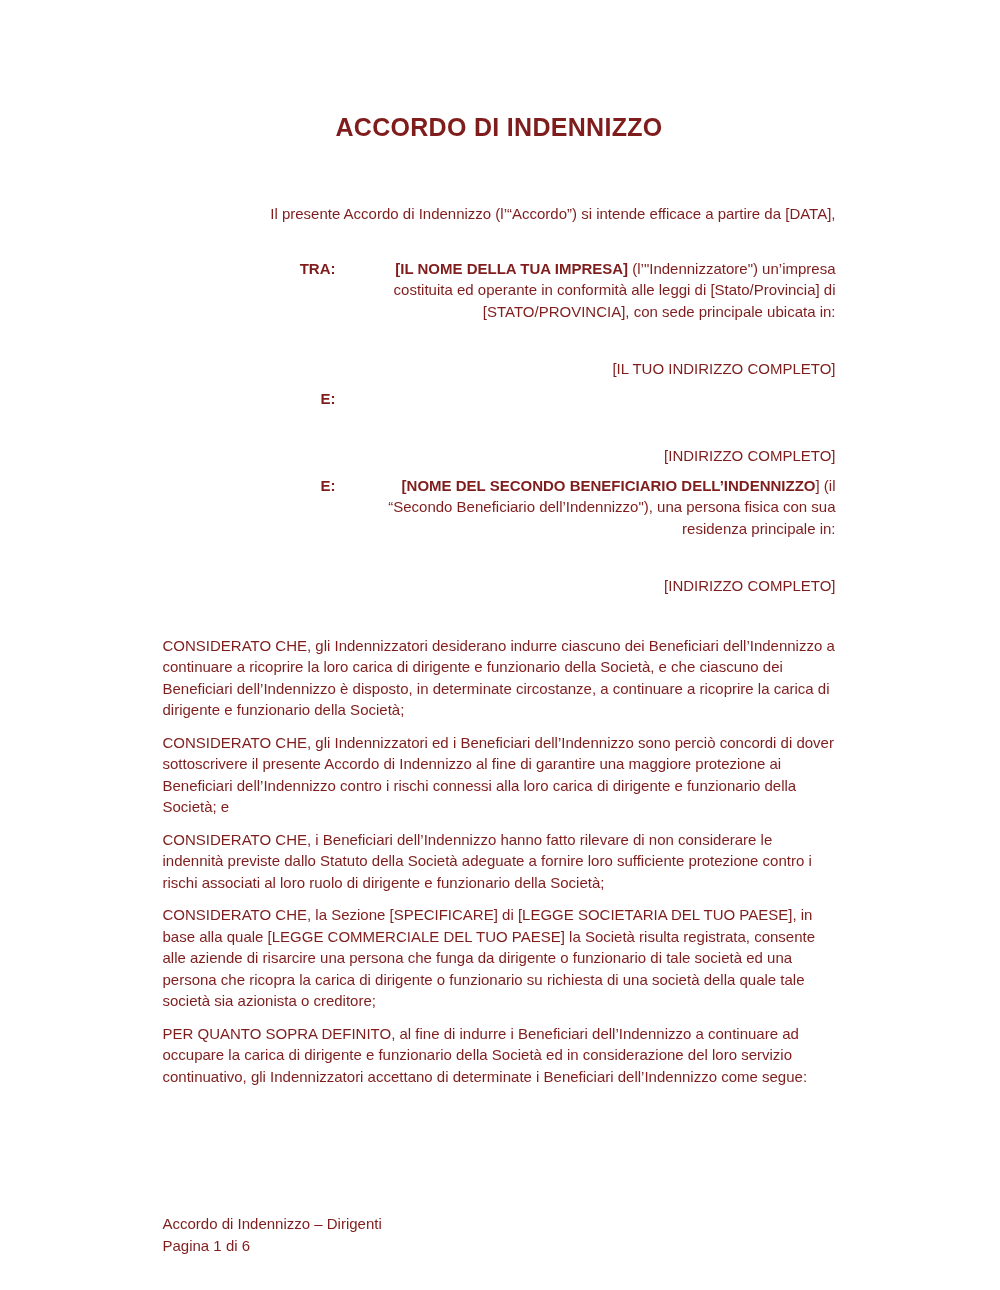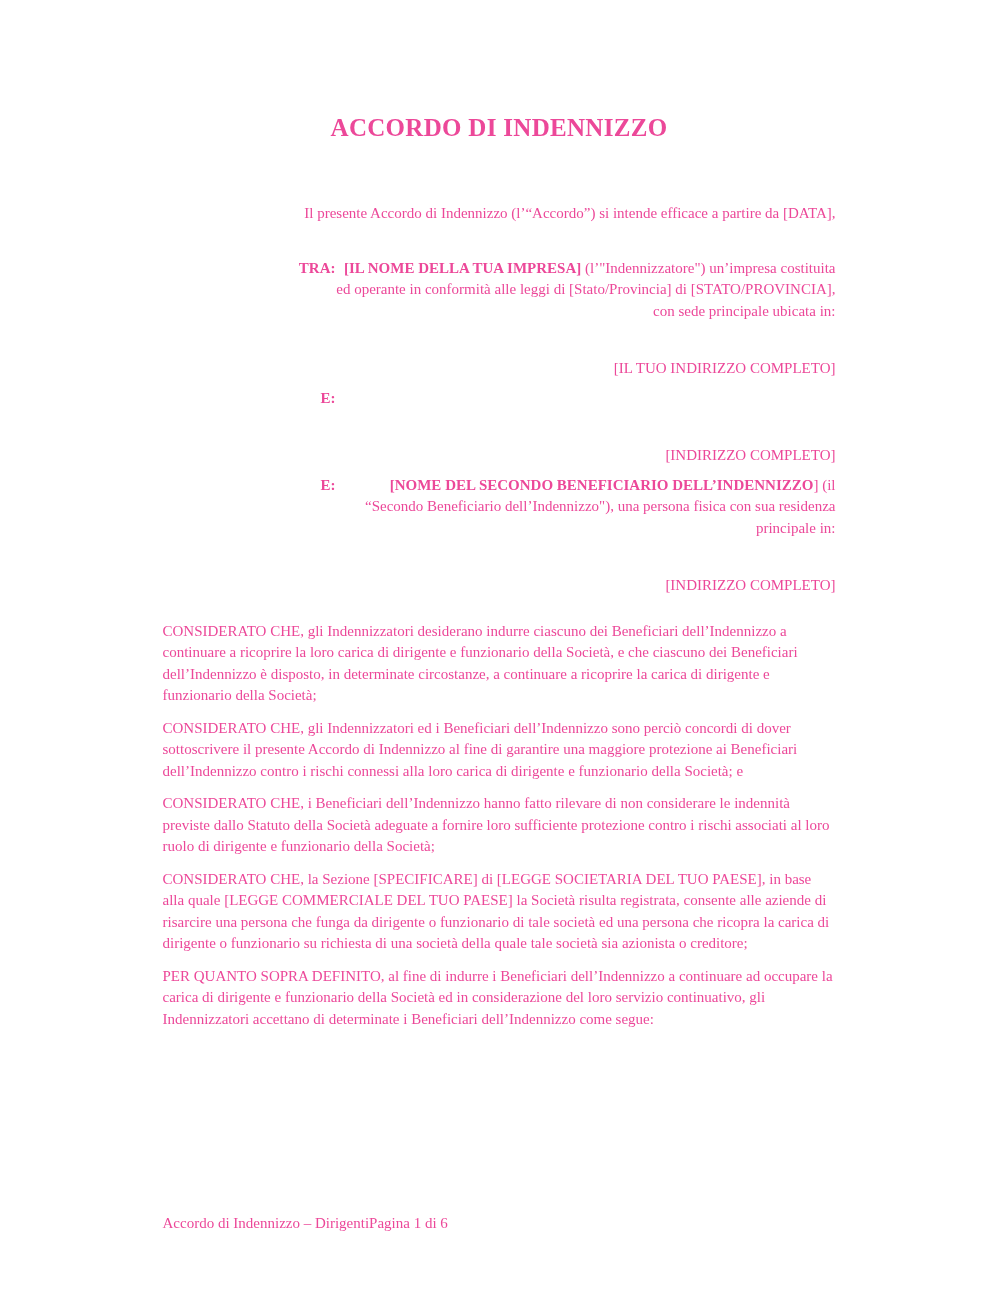--- a/index.html
+++ b/index.html
@@ -6,22 +6,22 @@
     margin: 0;
     padding: 0;
     background: #ffffff;
   }
   .page {
     position: relative;
     width: 909px;
     height: 1290px;
     margin: 0 auto;
     background: #ffffff;
-    color: #ec4899;
-    font-family: Liberation Serif, serif;
+    color: #7f1d1d;
+    font-family: Liberation Sans, sans-serif;
     font-size: 15px;
     line-height: 21.5px;
     box-sizing: border-box;
     overflow: hidden;
   }
   .content {
     padding: 0 119px 0 117px;
   }
   .doc-title {
     margin: 113px 0 0 0;
@@ -51,32 +51,33 @@
   .party-content {
     flex: 1 1 auto;
   }
   .party-name {
     font-weight: bold;
   }
   .party-address {
     margin: 36px 0 8px 173px;
   }
   .recitals {
-    margin-top: 24px;
+    margin-top: 38px;
   }
   .recital {
     margin: 0 0 11px 0;
   }
   .footer {
     position: absolute;
     left: 117px;
     right: 119px;
     top: 1213px;
     display: flex;
-    justify-content: flex-start;
+    justify-content: space-between;
+    flex-direction: column;
   }
 </style>
 </head>
 <body>
 
 <div class="page">
   <div class="content">
 
     <h1 class="doc-title">ACCORDO DI INDENNIZZO</h1>
 

